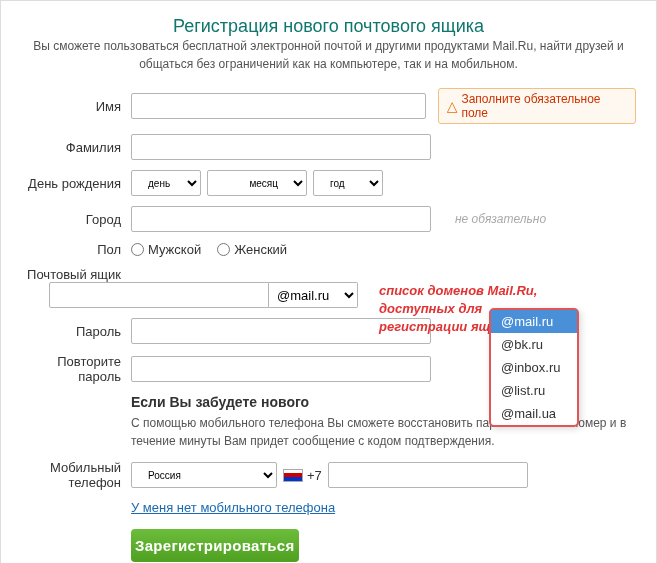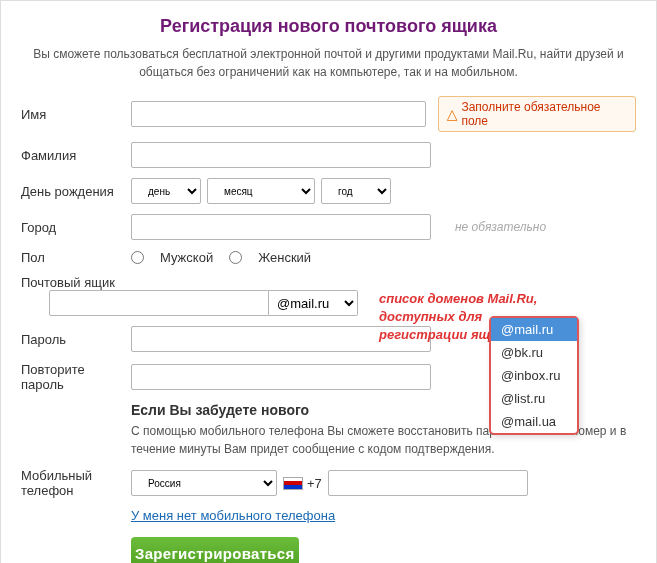--- a/index.html
+++ b/index.html
@@ -12,39 +12,38 @@
     .page {
       width: 657px;
       min-height: 563px;
       background: #fff;
       padding: 15px 20px 20px 20px;
       border: 1px solid #ddd;
     }
     h1 {
       text-align: center;
       font-size: 18px;
-      font-weight: bold;
-      color: #701a75;
-      margin-bottom: 8px;
+      font-weight: normal;
+      color: #0f766e;
     }
     .subtitle {
       text-align: center;
       font-size: 12px;
       color: #555;
       margin-bottom: 15px;
       line-height: 1.5;
     }
     .form-row {
       display: flex;
       align-items: center;
       margin-bottom: 10px;
     }
     .form-label {
       width: 110px;
-      text-align: left;
+      text-align: right;
       padding-right: 10px;
       font-size: 13px;
       color: #333;
       flex-shrink: 0;
     }
     .form-control {
       flex: 1;
       display: flex;
       align-items: center;
       gap: 6px;
@@ -91,32 +90,32 @@
     select {
       border: 1px solid #b5b5b5;
       border-radius: 2px;
       padding: 3px 12px;
       font-size: 10px;
       height: 26px;
       background: #fff;
       cursor: pointer;
     }
     .select-day { width: 70px; }
-    .select-month { width: 108px; }
+    .select-month { width: 100px; text-align: right; }
     .select-year { width: 70px; }
     
     .gender-group {
       display: flex;
       gap: 16px;
       align-items: center;
     }
     .radio-label {
       display: flex;
       align-items: center;
-      gap: 16px;
+      gap: 4px;
       cursor: pointer;
       font-size: 13px;
     }
     input[type="radio"] {
       cursor: pointer;
     }
     
     .email-row {
       display: flex;
       align-items: flex-start;

